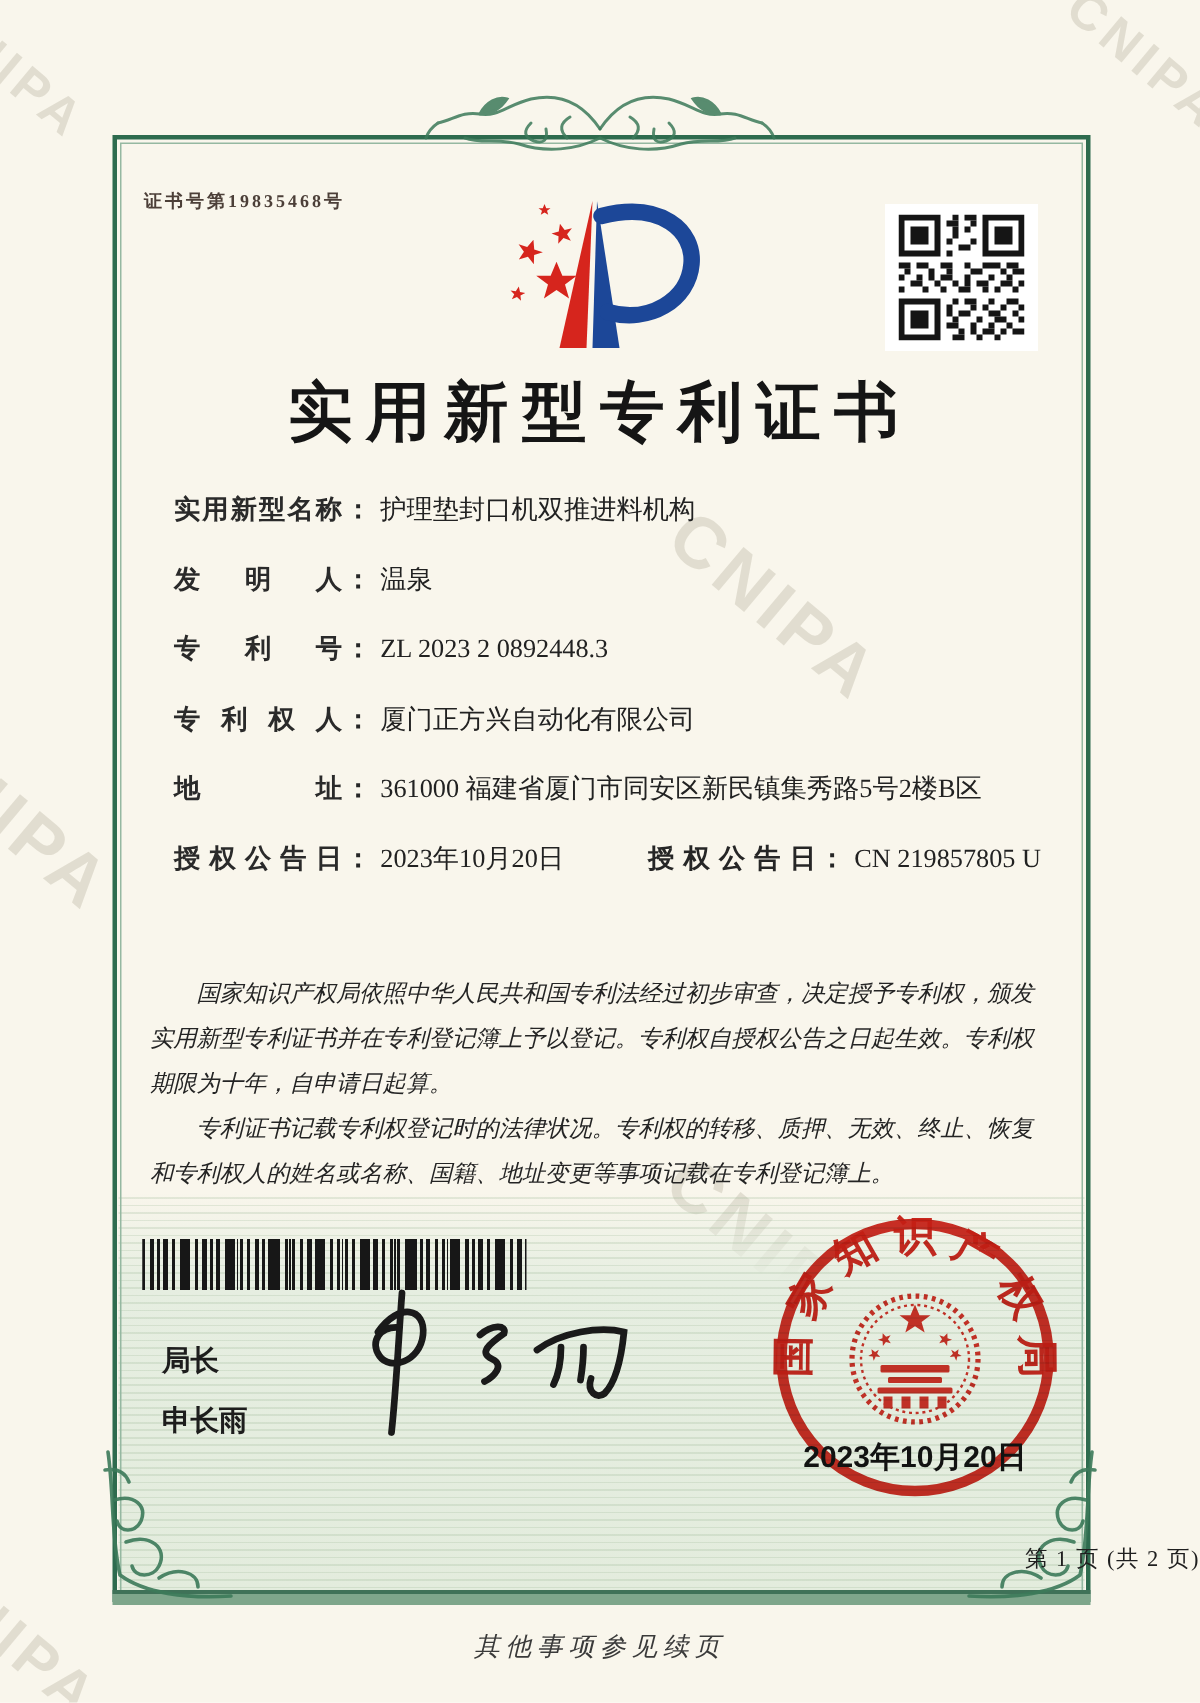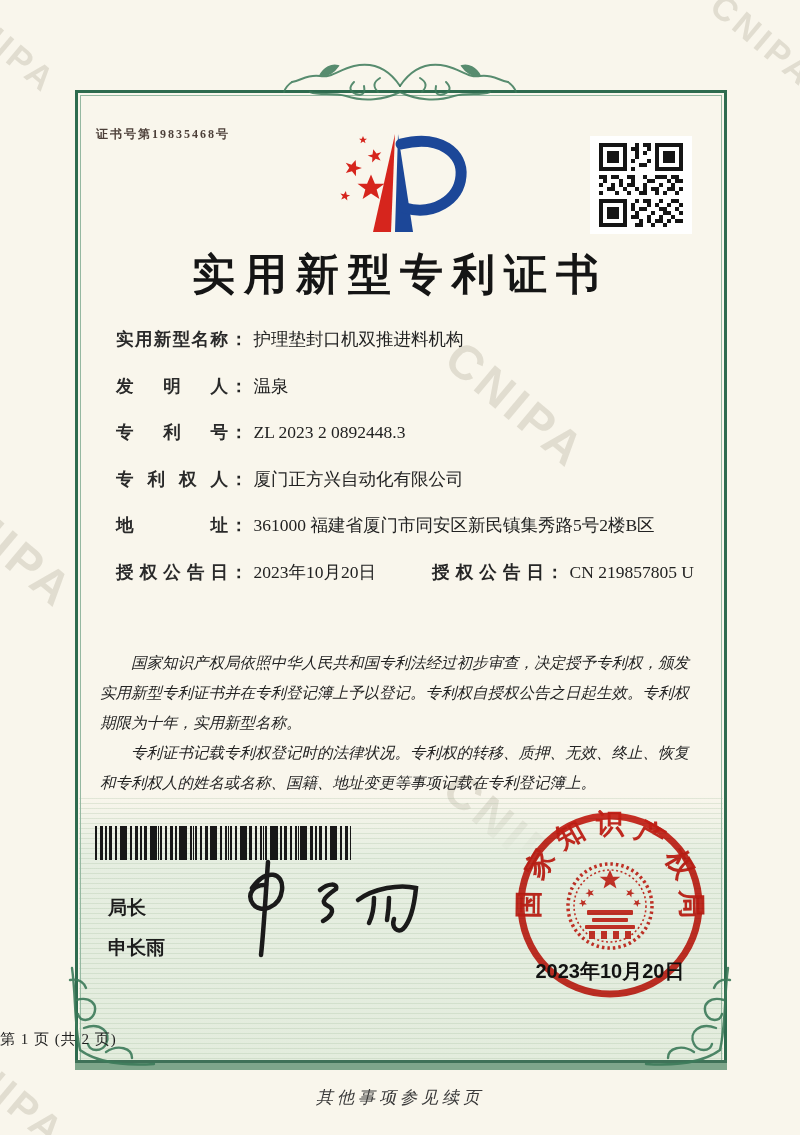--- a/index.html
+++ b/index.html
@@ -67,21 +67,21 @@
       repeating-linear-gradient(90deg,#171717 0 1px,transparent 1px 7px),
       repeating-linear-gradient(90deg,transparent 0 27px,#171717 27px 30px);
   }
   .director{position:absolute;left:108px;top:888px;z-index:4;
     font-family:"Liberation Sans","DejaVu Sans",sans-serif;font-weight:bold;
     font-size:19px;color:#1d1d1d;line-height:40px;}
   .sign{position:absolute;left:216px;top:856px;z-index:4;}
   .seal{position:absolute;left:513px;top:810px;width:194px;height:194px;z-index:5;
     mix-blend-mode:multiply;}
   .page-info{
-    position:absolute;left:0;top:1030px;width:800px;text-align:left;z-index:4;
+    position:absolute;left:0;top:1030px;width:800px;text-align:right;z-index:4;
     font-size:15px;color:#1f1f1f;letter-spacing:1px;
   }
   .cont-note{
     position:absolute;left:0;top:1086px;width:800px;text-align:center;z-index:4;
     font-size:17px;font-style:italic;color:#3a3a3a;letter-spacing:4px;
   }
   .ornament{position:absolute;z-index:3;}
 </style>
 </head>
 <body>
@@ -255,21 +255,21 @@
   </div>
   <div class="frow">
     <span class="flabel">地址</span><span class="fcolon">：</span><span class="fvalue">361000 福建省厦门市同安区新民镇集秀路5号2楼B区</span>
   </div>
   <div class="frow">
     <span class="flabel">授权公告日</span><span class="fcolon">：</span><span class="fvalue">2023年10月20日</span><span class="flabel2">授权公告日</span><span class="fcolon">：</span><span class="fvalue">CN 219857805 U</span>
   </div>
 </div>
 
 <div class="paras">
-  <p>国家知识产权局依照中华人民共和国专利法经过初步审查，决定授予专利权，颁发实用新型专利证书并在专利登记簿上予以登记。专利权自授权公告之日起生效。专利权期限为十年，实用新型名称。</p>
+  <p>国家知识产权局依照中华人民共和国专利法经过初步审查，决定授予专利权，颁发实用新型专利证书并在专利登记簿上予以登记。专利权自授权公告之日起生效。专利权期限为十年，自申请日起算。</p>
   <p>专利证书记载专利权登记时的法律状况。专利权的转移、质押、无效、终止、恢复和专利权人的姓名或名称、国籍、地址变更等事项记载在专利登记簿上。</p>
 </div>
 
 <div class="barcode"></div>
 
 <div class="director">
   <div>局长</div>
   <div>申长雨</div>
 </div>
 

